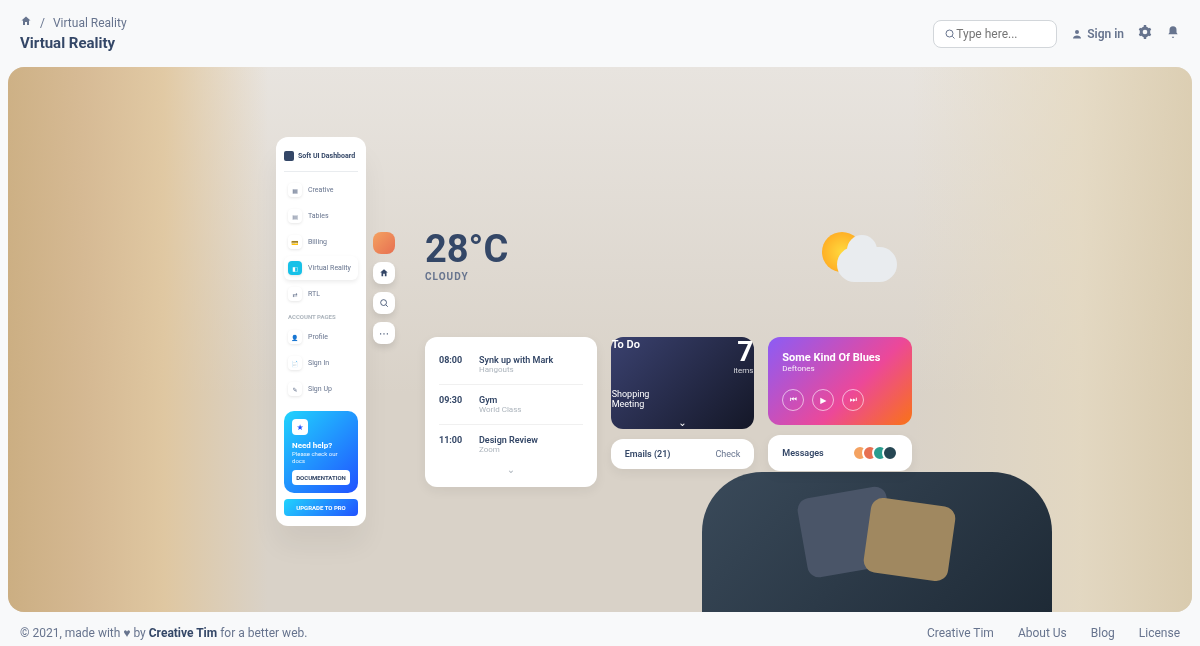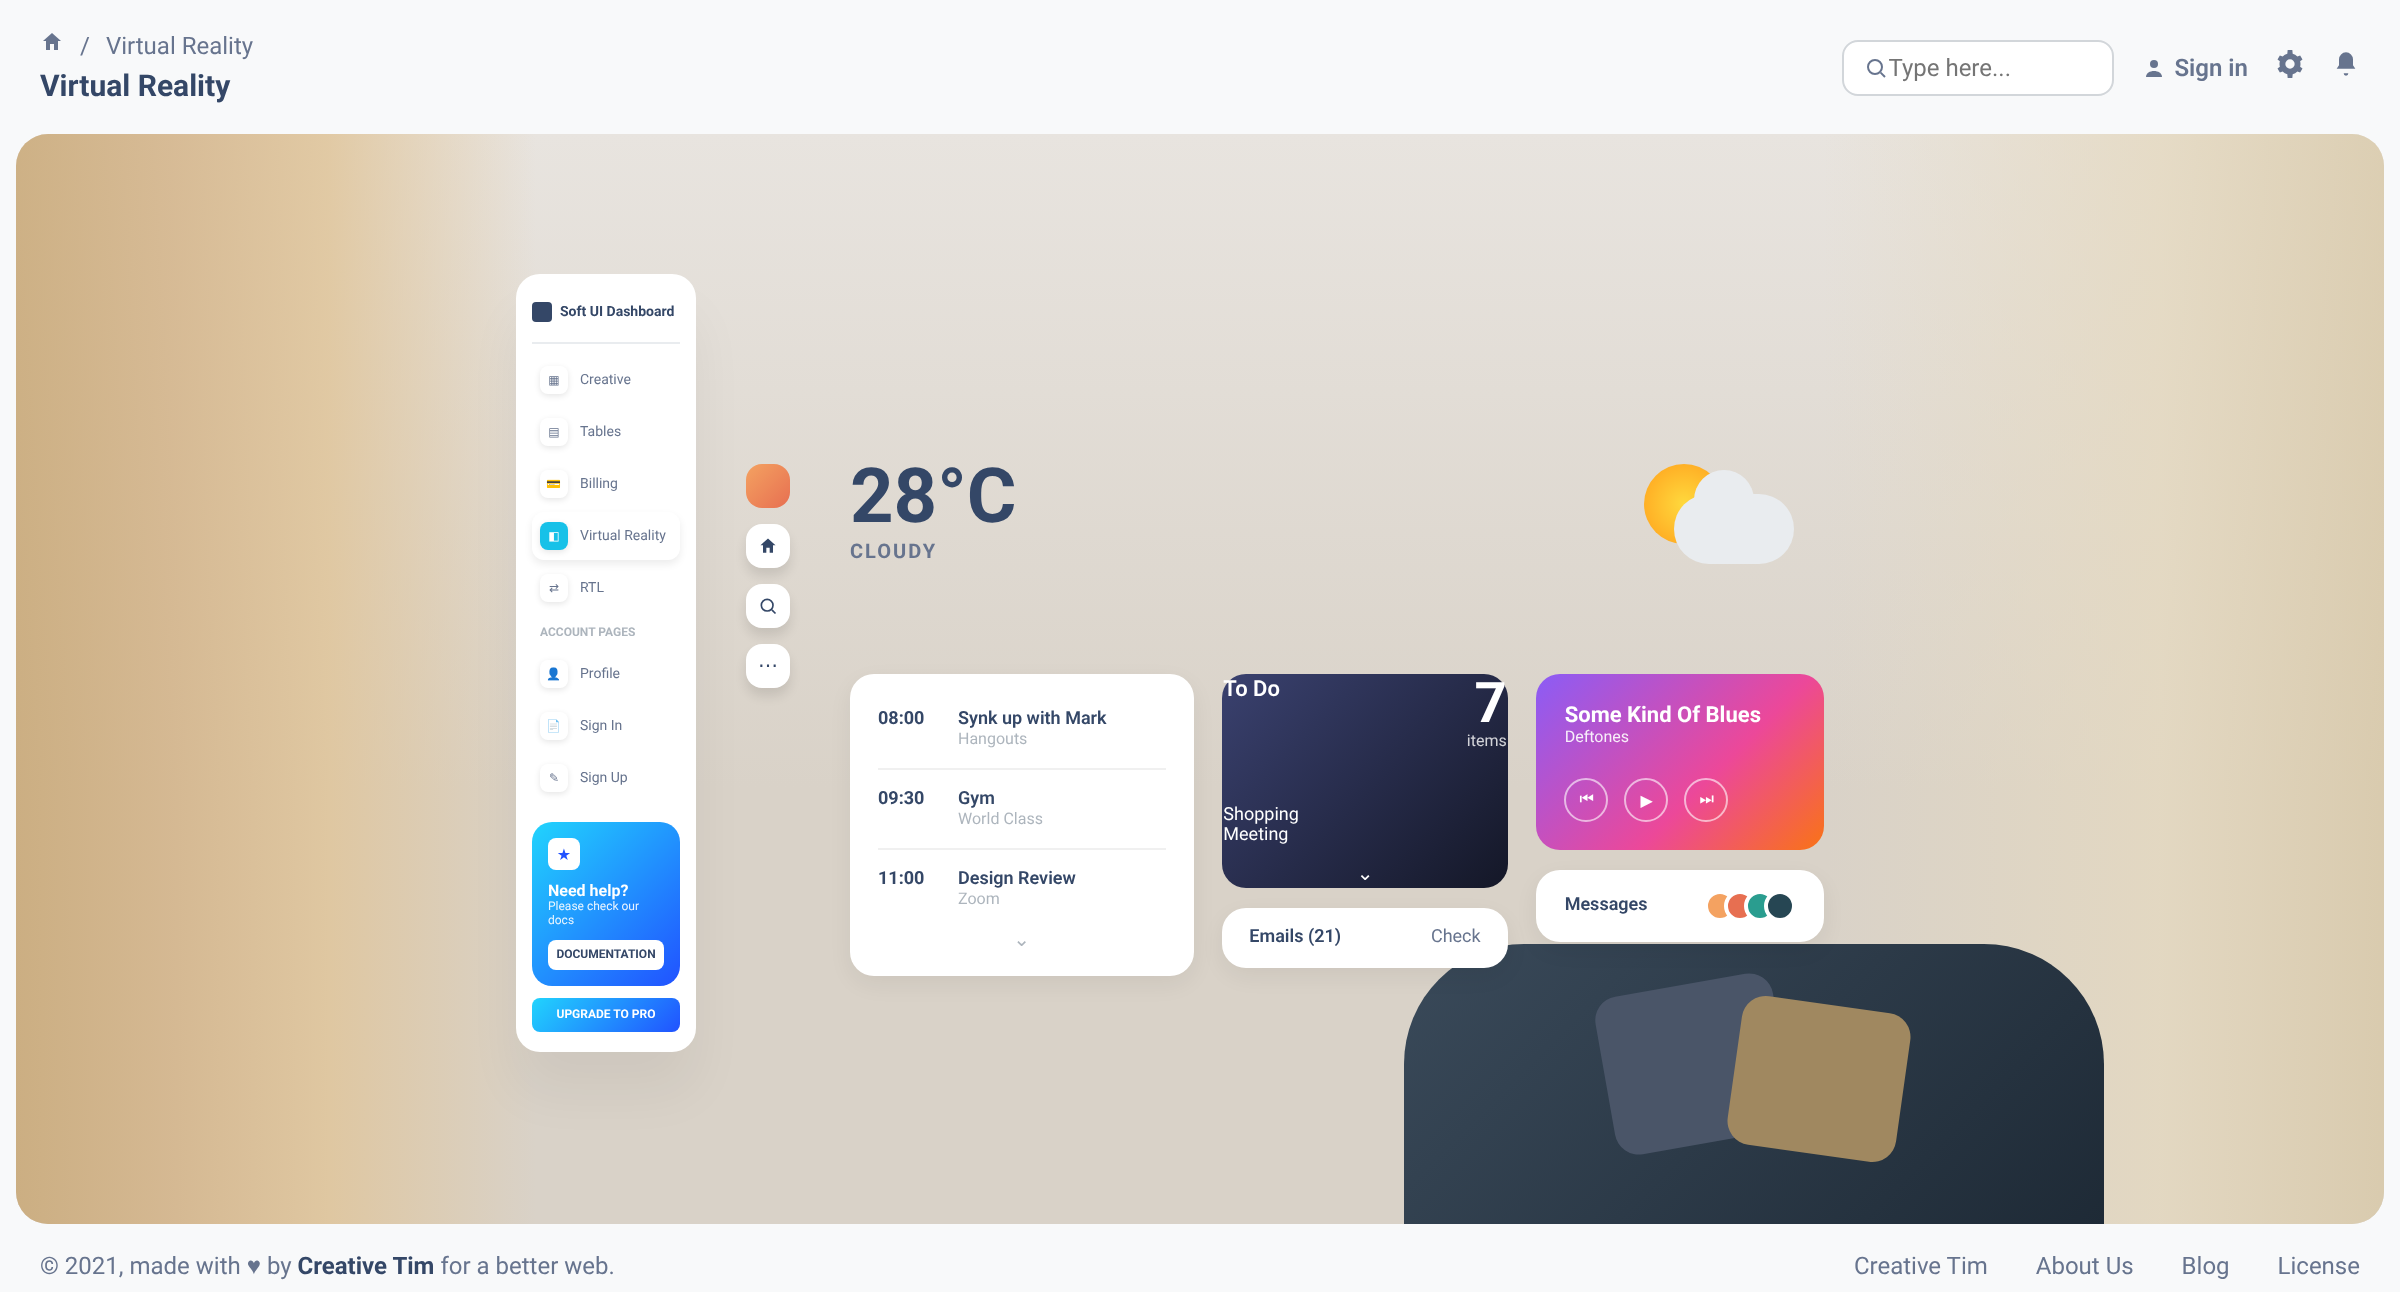--- a/index.html
+++ b/index.html
@@ -4,34 +4,34 @@
 <style>
 * { margin: 0; padding: 0; box-sizing: border-box; font-family: -apple-system, BlinkMacSystemFont, 'Segoe UI', Roboto, sans-serif; }
 body { background: #f8f9fa; color: #344767; font-size: 14px; }
 
 .topbar { display: flex; justify-content: space-between; align-items: center; padding: 15px 20px; }
 .breadcrumb-wrap { display: flex; flex-direction: column; gap: 4px; }
 .breadcrumb { display: flex; align-items: center; gap: 8px; font-size: 12px; color: #67748e; }
 .breadcrumb a { color: #67748e; text-decoration: none; }
 .page-title { font-size: 15px; font-weight: 700; color: #344767; }
 .topbar-right { display: flex; align-items: center; gap: 14px; }
-.search-box { display: flex; align-items: center; background: #fff; border: 1px solid #d2d6da; border-radius: 8px; padding: 6px 10px; width: 136px; }
+.search-box { display: flex; align-items: center; background: #fff; border: 1px solid #d2d6da; border-radius: 8px; padding: 6px 10px; width: 124px; }
 .search-box input { border: none; outline: none; font-size: 12px; flex: 1; width: 100%; }
 .search-box svg { flex-shrink: 0; }
 .signin { display: flex; align-items: center; gap: 4px; font-size: 12px; font-weight: 600; color: #67748e; cursor: pointer; }
 .topbar-icon { color: #67748e; cursor: pointer; }
 
 .vr-bg { margin: 0 8px; border-radius: 16px; height: 545px; position: relative; overflow: hidden; background: linear-gradient(180deg, #e8e4df 0%, #d9d2c8 60%); }
 .vr-bg::before { content:''; position:absolute; left:0; top:0; bottom:0; width:260px; background: linear-gradient(90deg, #c9a876 0%, #d4b489 30%, #e0c59a 60%, transparent 100%); opacity:0.85; }
 .vr-bg::after { content:''; position:absolute; right:0; top:0; bottom:0; width:280px; background: linear-gradient(270deg, #d9c9a8 0%, #e5d9c0 40%, transparent 100%); opacity:0.8; }
 .sofa { position:absolute; right:140px; bottom:0; width:350px; height:140px; background: linear-gradient(135deg, #3a4a5a 0%, #1e2a36 100%); border-radius: 60px 60px 0 0; z-index:1; }
 .pillow1 { position:absolute; right:300px; bottom:40px; width:90px; height:80px; background:#4a5568; border-radius:12px; transform:rotate(-10deg); z-index:2; }
 .pillow2 { position:absolute; right:240px; bottom:35px; width:85px; height:75px; background:#a08860; border-radius:12px; transform:rotate(8deg); z-index:2; }
 
-.sidenav { position: absolute; left: 250px; top: 70px; width: 90px; transform: scale(1); background: #fff; border-radius: 12px; padding: 10px 8px; box-shadow: 0 20px 27px rgba(0,0,0,0.05); z-index:10; }
+.sidenav { position: absolute; left: 268px; top: 70px; width: 90px; transform: scale(1); background: #fff; border-radius: 12px; padding: 10px 8px; box-shadow: 0 20px 27px rgba(0,0,0,0.05); z-index:10; }
 .sidenav-header { display: flex; align-items: center; gap: 4px; padding: 4px 0 8px; font-size: 7px; font-weight: 700; color: #344767; }
 .sidenav-logo { width: 10px; height: 10px; background: #344767; border-radius: 2px; }
 .sidenav hr { border: none; border-top: 1px solid #e9ecef; margin: 2px 0 6px; }
 .nav-item { display: flex; align-items: center; gap: 6px; padding: 5px 4px; border-radius: 6px; font-size: 7px; color: #67748e; cursor: pointer; margin-bottom: 2px; }
 .nav-item.active { background: #fff; box-shadow: 0 2px 4px rgba(0,0,0,0.08); }
 .nav-icon { width: 14px; height: 14px; border-radius: 4px; display: flex; align-items: center; justify-content: center; background: #fff; box-shadow: 0 1px 3px rgba(0,0,0,0.1); font-size: 6px; }
 .nav-item.active .nav-icon { background: #17c1e8; color: #fff; }
 .nav-section-title { font-size: 6px; font-weight: 700; color: #adb5bd; padding: 5px 4px; text-transform: uppercase; }
 .help-card { margin-top: 10px; background: linear-gradient(135deg, #21d4fd 0%, #2152ff 100%); border-radius: 10px; padding: 8px; color: #fff; }
 .help-icon { width: 16px; height: 16px; background: #fff; border-radius: 4px; display:flex; align-items:center; justify-content:center; margin-bottom: 6px; color:#2152ff; font-size:8px; }
@@ -63,21 +63,21 @@
 .schedule-title { font-weight: 600; color: #344767; }
 .schedule-sub { color: #adb5bd; font-size: 8px; }
 .schedule hr { border:none; border-top:1px solid #f0f0f0; margin: 4px 0; }
 .chevron-down { text-align:center; color:#adb5bd; font-size:10px; padding-top:4px; cursor:pointer; }
 
 .todo-card { background: linear-gradient(135deg, #3a416f 0%, #141727 100%); color: #fff; padding: 1px; position: relative; border-radius: 12px; }
 .todo-header { display:flex; justify-content:space-between; align-items:flex-start; }
 .todo-title { font-size: 11px; font-weight: 600; }
 .todo-count { font-size: 28px; font-weight: 700; line-height:1; text-align:right; }
 .todo-items-label { font-size: 8px; opacity: 0.8; text-align:right; }
-.todo-list { margin-top: 28px; font-size: 9px; }
+.todo-list { margin-top: 14px; font-size: 9px; }
 .todo-chevron { text-align:center; margin-top:8px; font-size:10px; cursor:pointer; }
 .emails-row { background:#fff; border-radius:12px; margin-top:10px; padding:10px 14px; display:flex; justify-content:space-between; font-size:9px; box-shadow: 0 4px 12px rgba(0,0,0,0.06); }
 .emails-label { color:#344767; font-weight:600; }
 .emails-check { color:#67748e; cursor:pointer;padding-left:38px; }
 
 .music-card { background: linear-gradient(135deg, #8b5cf6 0%, #ec4899 60%, #f97316 100%); color:#fff; padding:14px; border-radius:12px; position:relative; overflow:hidden; }
 .music-title { font-size: 11px; font-weight: 700; }
 .music-artist { font-size: 8px; opacity: 0.9; }
 .music-controls { display:flex; gap:8px; margin-top:16px; }
 .music-btn { width:22px; height:22px; border:1px solid rgba(255,255,255,0.6); border-radius:50%; display:flex; align-items:center; justify-content:center; cursor:pointer; font-size:8px; }

